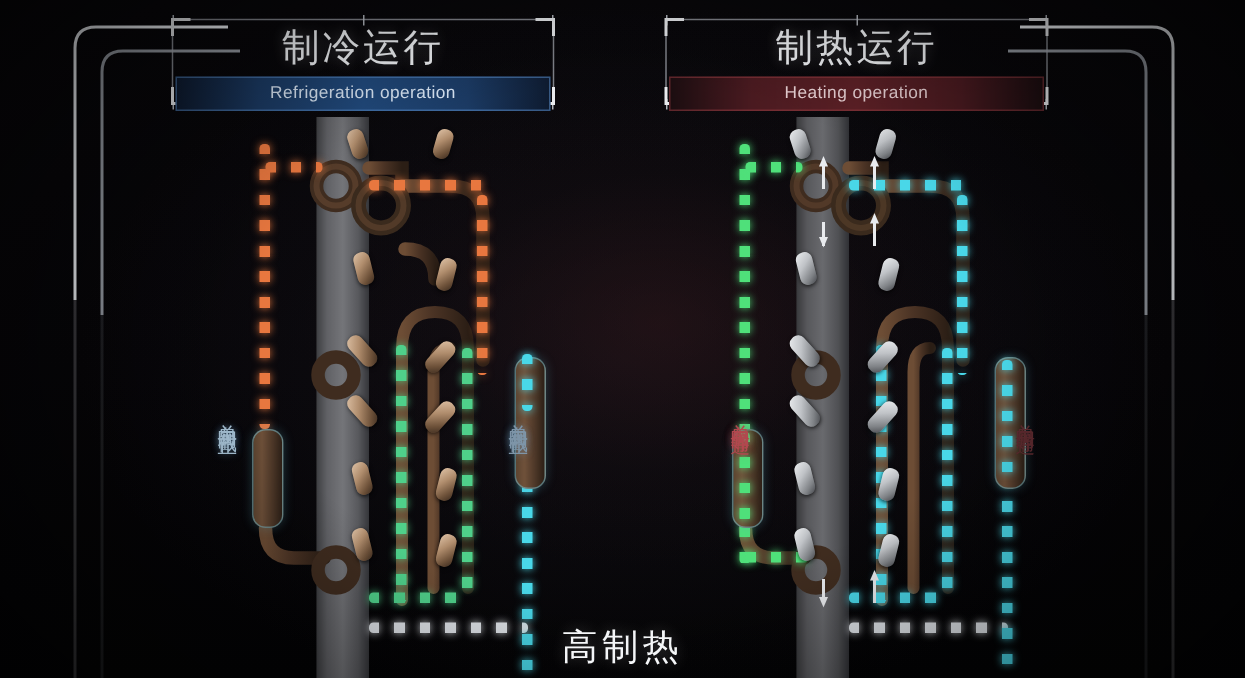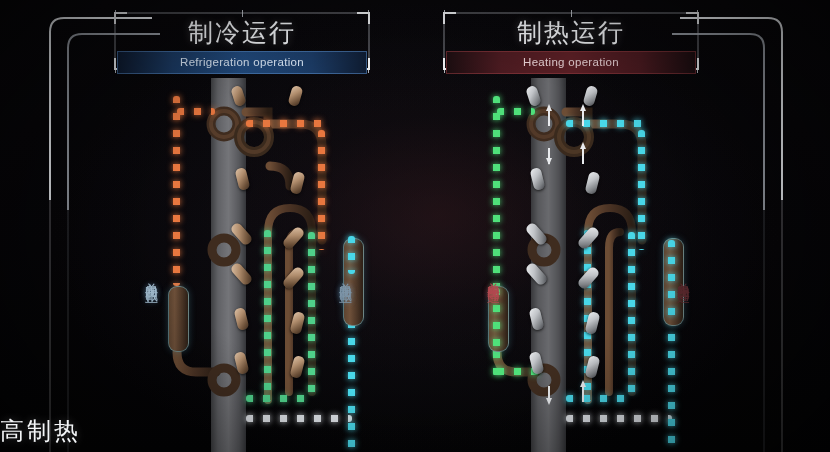--- a/index.html
+++ b/index.html
@@ -55,21 +55,21 @@
   .arrow-stem{position:absolute;width:2px;background:#e9ebee;}
 
   
   .vlabel{position:absolute;writing-mode:vertical-rl;text-orientation:upright;
     font-size:13px;line-height:16px;letter-spacing:2px;font-weight:400;}
   .vlabel.cool{color:#a9c4d8;text-shadow:0 0 6px rgba(120,170,210,0.45);}
   .vlabel.cool.dim{color:#7e95a8;}
   .vlabel.heat{color:#b2484f;text-shadow:0 0 6px rgba(190,70,80,0.35);}
   .vlabel.heat.dim{color:#5d2a2f;text-shadow:none;}
 
-  .bottom-caption{position:absolute;left:0;right:0;text-align:left;
+  .bottom-caption{position:absolute;left:0;right:0;text-align:center;
     font-size:24px;letter-spacing:3px;color:#f4f6f8;font-weight:400;
     text-shadow:0 0 10px rgba(255,255,255,0.25);}
 </style>
 </head>
 <body>
 
 <div class="stage">
 
   <div class="bracket-clip">
     <svg width="830" height="452" style="position:absolute;left:0;top:0;">

